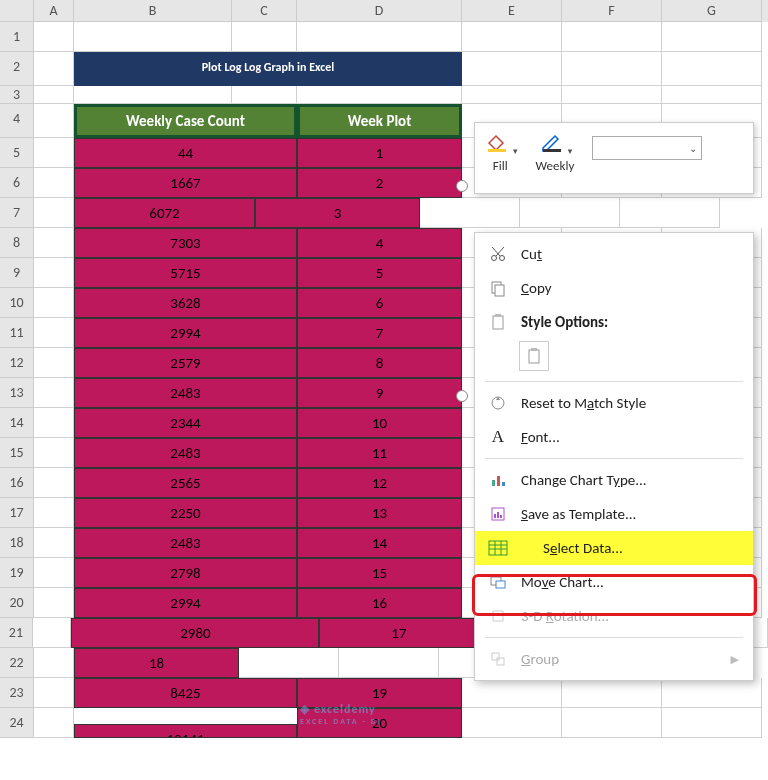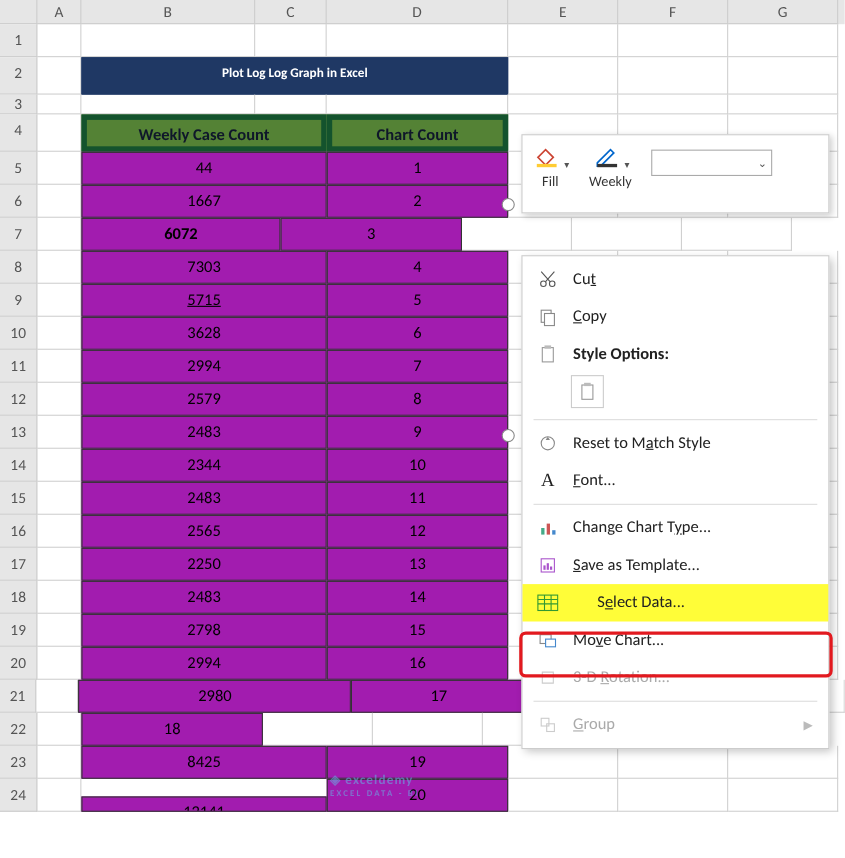--- a/index.html
+++ b/index.html
@@ -12,22 +12,22 @@
 .corner { width:34px; background:#e6e6e6; border-right:1px solid #ccc; border-bottom:1px solid #ccc; }
 .row { display:flex; height:30px; }
 .rowhead { width:34px; background:#e6e6e6; border-right:1px solid #ccc; border-bottom:1px solid #ccc; text-align:center; font-size:14px; color:#555; line-height:30px; }
 
 
 .cell { border-right:1px solid #d0d0d0; border-bottom:1px solid #d0d0d0; line-height:28px; text-align:center; overflow:hidden; white-space:nowrap; }
 .cA{width:40px;} .cB{width:158px;} .cC{width:65px;} .cD{width:165px;} .cE{width:100px;} .cF{width:100px;} .cG{width:100px;}
 
 
 .titlecell { background:#1f3864; color:#fff; font-weight:bold; font-size:12px; border:1px solid #1f3864; }
-.datahdr { background:#548235; color:#0f172a; font-weight:bold; border:5px solid #14532d; }
-.datacell { border:1px solid #333; background:#a21caf; }
+.datahdr { background:#548235; color:#ffffff; font-weight:bold; border:3px solid #14532d; }
+.datacell { border:1px solid #333; background:#be185d; }
 
 
 .minitoolbar { position:absolute; left:474px; top:122px; width:280px; height:72px; background:#fff; border:1px solid #ccc; box-shadow:2px 2px 6px rgba(0,0,0,.2); display:flex; align-items:flex-start; padding:5px 8px; gap:18px; }
 .tbitem { display:flex; flex-direction:column; align-items:center; font-size:13px; color:#333; gap:2px; }
 .tbicon { width:28px; height:28px; display:flex; align-items:center; justify-content:center; }
 .dd { font-size:9px; color:#555; margin-left:2px; }
 .combobox { width:110px; height:24px; border:1px solid #aaa; background:#fff; margin-top:8px; display:flex; align-items:center; justify-content:flex-end; padding:0 4px;}
 .combobox span{font-size:10px;color:#555;}
 
 
@@ -90,21 +90,21 @@
         <div class="cell cC"></div>
         <div class="cell cD"></div>
         <div class="cell cE"></div>
         <div class="cell cF"></div>
         <div class="cell cG"></div>
       </div>
       <div class="row" style="height:34px;">
         <div class="rowhead">4</div>
   <div class="cell cA"></div>
   <div class="cell datahdr" style="width:223px;">Weekly Case Count</div>
-  <div class="cell datahdr cD">Chart Count</div>
+  <div class="cell datahdr cD">Week Plot</div>
   <div class="cell cE"></div>
         <div class="cell cF"></div>
         <div class="cell cG"></div>
       </div>
       <div class="row">
         <div class="rowhead">5</div>
     <div class="cell cA"></div>
     <div class="cell datacell" style="width:223px;">44</div>
     <div class="cell datacell cD">1</div>
     <div class="cell cE"></div>
@@ -116,39 +116,39 @@
     <div class="cell cA"></div>
     <div class="cell datacell" style="width:223px;">1667</div>
     <div class="cell datacell cD">2</div>
     <div class="cell cE"></div>
         <div class="cell cF"></div>
         <div class="cell cG"></div>
       </div>
       <div class="row">
         <div class="rowhead">7</div>
     <div class="cell cA"></div>
-    <div class="cell datacell" style="width:181px;font-weight:bold;">6072</div>
+    <div class="cell datacell" style="width:181px;">6072</div>
     <div class="cell datacell cD">3</div>
     <div class="cell cE"></div>
         <div class="cell cF"></div>
         <div class="cell cG"></div>
       </div>
       <div class="row">
         <div class="rowhead">8</div>
     <div class="cell cA"></div>
     <div class="cell datacell" style="width:223px;">7303</div>
     <div class="cell datacell cD">4</div>
     <div class="cell cE"></div>
         <div class="cell cF"></div>
         <div class="cell cG"></div>
       </div>
       <div class="row">
         <div class="rowhead">9</div>
     <div class="cell cA"></div>
-    <div class="cell datacell" style="width:223px;text-decoration:underline;">5715</div>
+    <div class="cell datacell" style="width:223px;">5715</div>
     <div class="cell datacell cD">5</div>
     <div class="cell cE"></div>
         <div class="cell cF"></div>
         <div class="cell cG"></div>
       </div>
       <div class="row">
         <div class="rowhead">10</div>
     <div class="cell cA"></div>
     <div class="cell datacell" style="width:223px;">3628</div>
     <div class="cell datacell cD">6</div>

